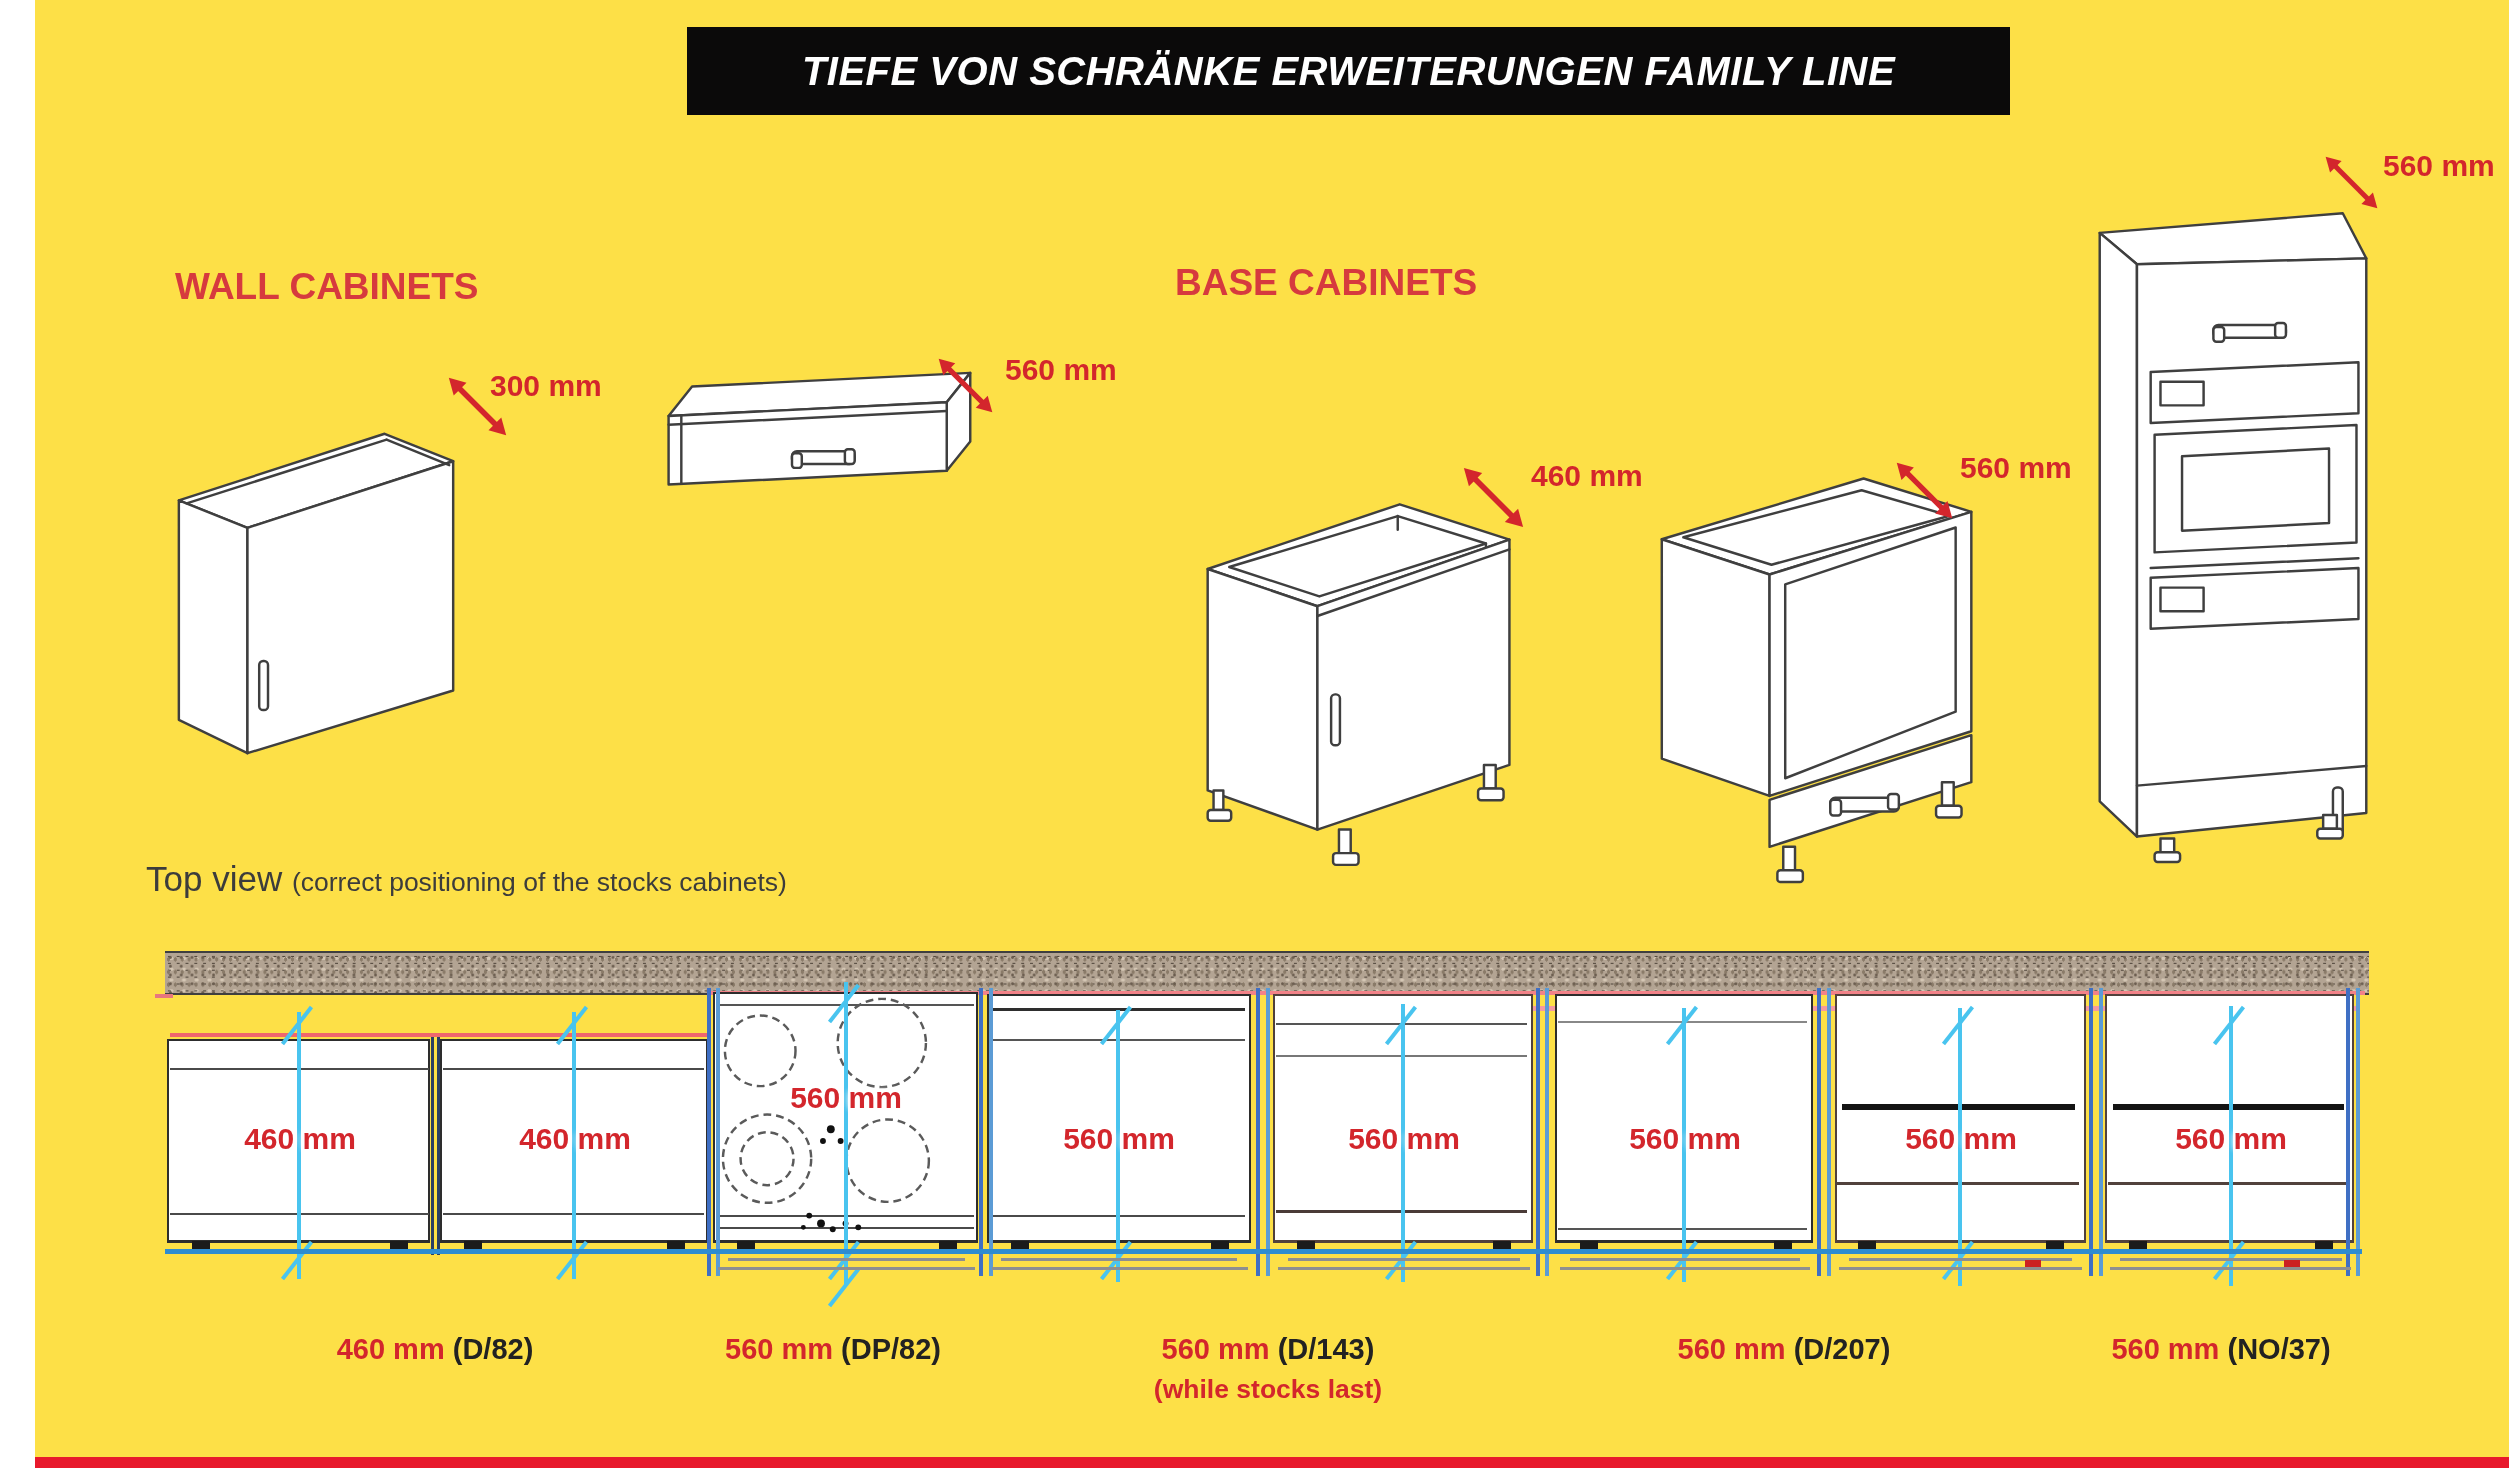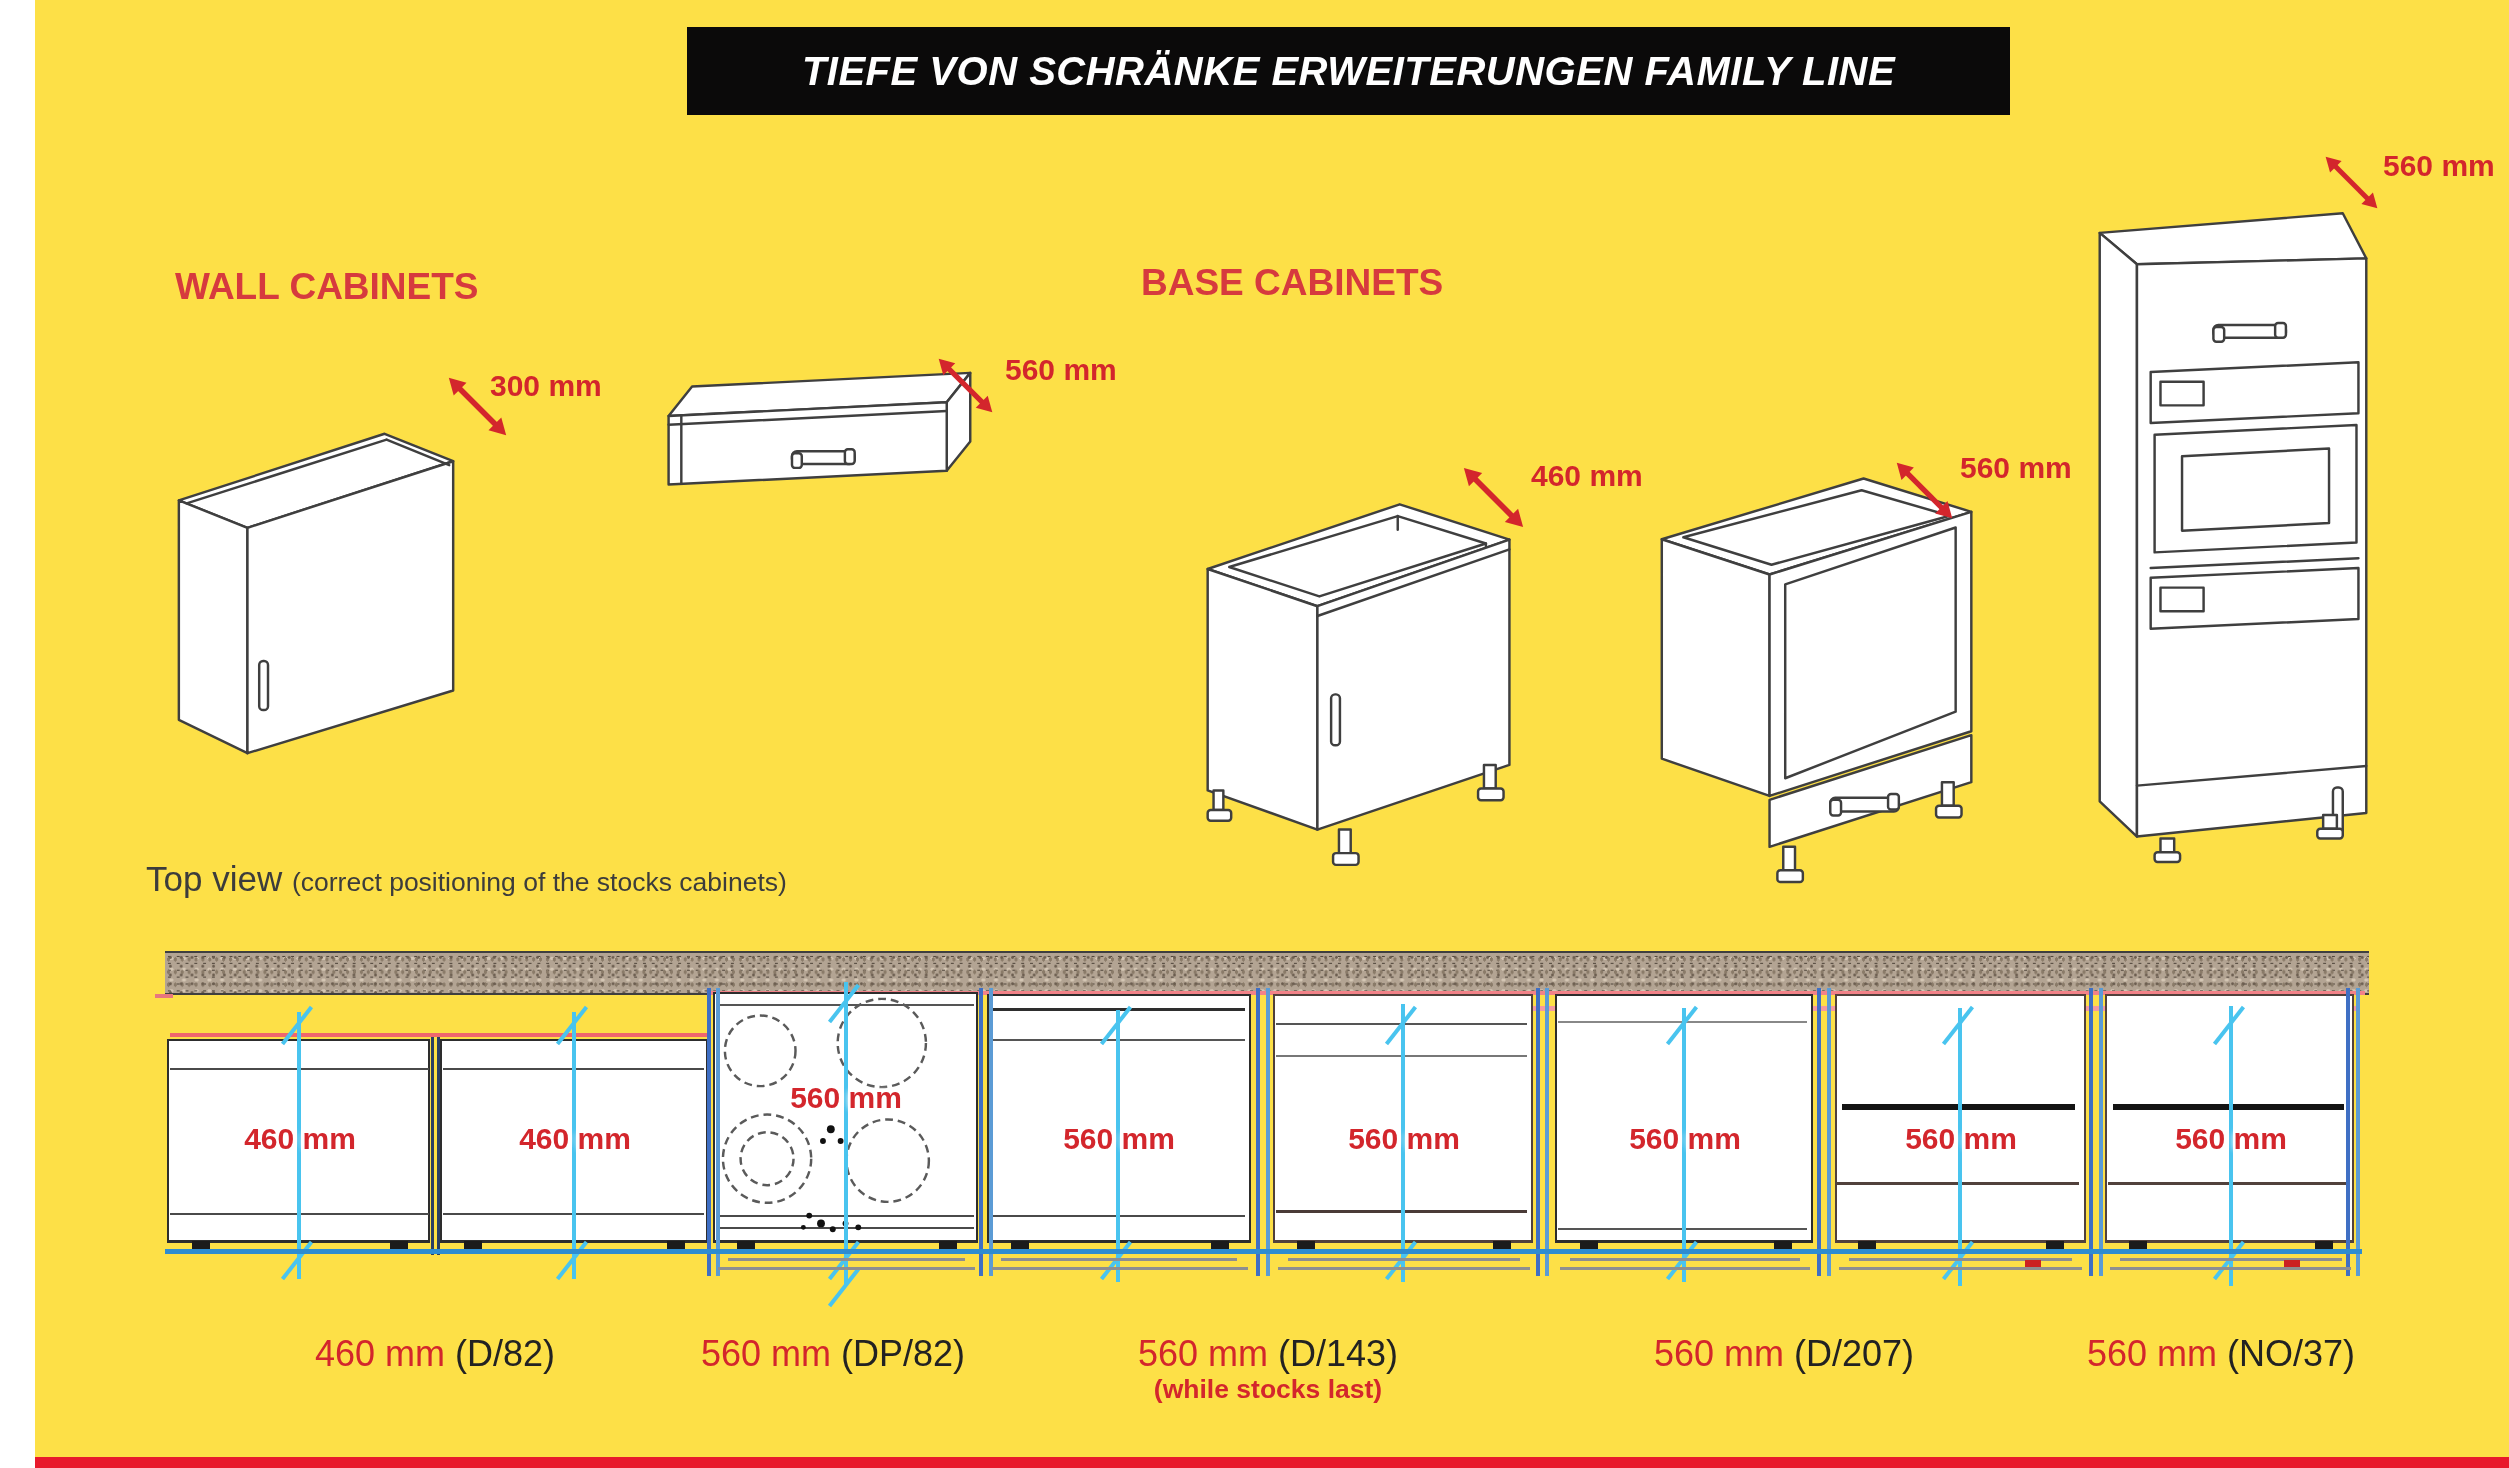--- a/index.html
+++ b/index.html
@@ -33,37 +33,37 @@
   .hline{position:absolute;background:#4a4a4a;}
   .redline{position:absolute;background:#f0666d;}
   .blueline-v{position:absolute;width:3.9px;background:#3f6fc4;}
   .blueline-v.lt{background:#5b9bd5;}
   .cyan-v{position:absolute;width:3.9px;background:#49c4ef;}
   .slash{position:absolute;width:3.9px;height:47px;background:#49c4ef;transform:rotate(38deg);}
   .boxlabel{position:absolute;transform:translate(-50%,-50%);font-weight:bold;font-size:30px;color:#d3262c;
             white-space:nowrap;text-shadow:0 0 5.9px #fff,0 0 5.9px #fff,0 0 5.9px #fff;}
   .tick{position:absolute;width:17.6px;height:7.8px;background:#1b1b1b;}
   .plinth{position:absolute;height:2.9px;background:#8f8f8f;}
-  .footlbl{position:absolute;transform:translateX(-50%);font-weight:normal;font-size:36px;white-space:nowrap;}
+  .footlbl{position:absolute;transform:translateX(-50%);font-weight:bold;font-size:29px;white-space:nowrap;}
   .footlbl .dim{color:#d3262c;}
   .footlbl .code{color:#222;}
   .footnote{position:absolute;transform:translateX(-50%);font-weight:bold;font-size:26.5px;color:#d3262c;white-space:nowrap;}
   #bottombar{left:0;top:1457px;width:2509px;height:11.8px;background:#e8192c;}
 </style>
 </head>
 <body>
 
 <div id="canvas">
 
   <div id="banner" class="abs">
     <span>TIEFE VON SCHRÄNKE ERWEITERUNGEN FAMILY LINE</span>
   </div>
 
   <div class="abs sec-head" style="left:140px;top:266px;">WALL CABINETS</div>
-  <div class="abs sec-head" style="left:1106px;top:262px;">BASE CABINETS</div>
+  <div class="abs sec-head" style="left:1140px;top:262px;">BASE CABINETS</div>
 
   <svg class="abs art" style="left:130px;top:375px;" width="304" height="387" viewBox="0 0 310 395">
     <polygon points="14,128 224,60 294,88 84,156"></polygon>
     <polygon points="14,128 84,156 84,386 14,352"></polygon>
     <polygon points="84,156 294,88 294,322 84,386"></polygon>
     <line class="noline" x1="22" y1="131" x2="226" y2="66"></line>
     <line class="noline" x1="226" y1="66" x2="290" y2="92"></line>
     <rect x="96" y="292" width="9" height="50" rx="4"></rect>
   </svg>
 

